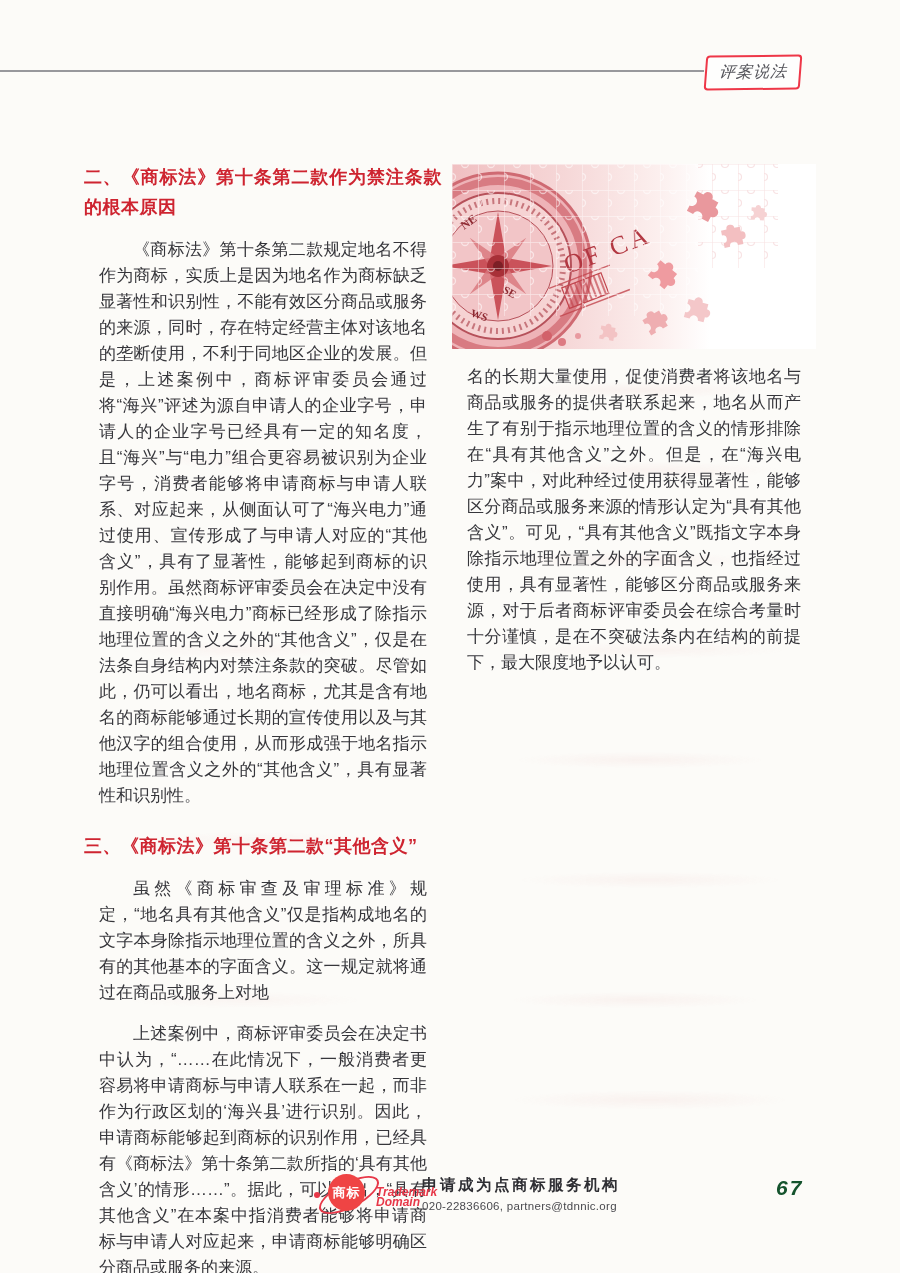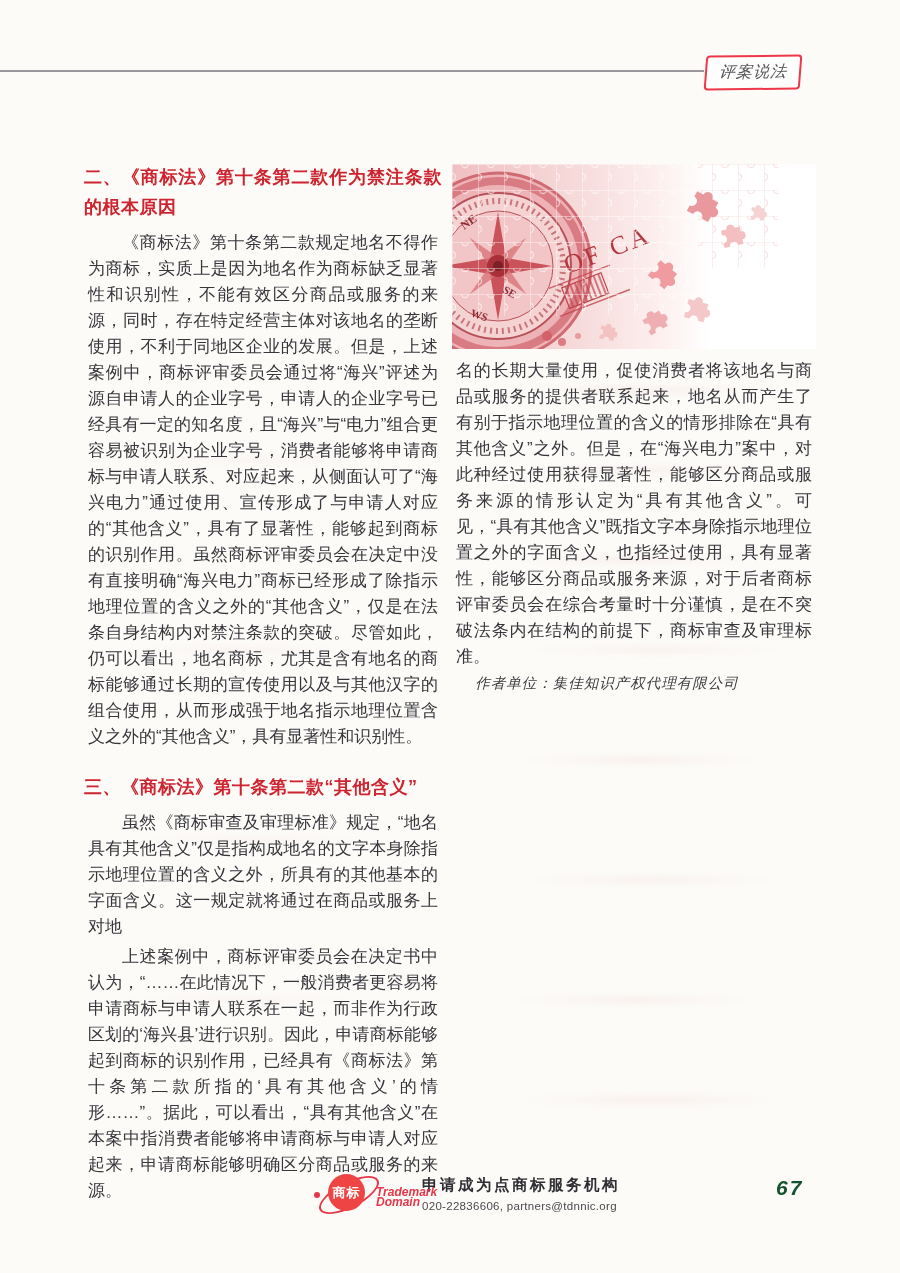--- a/index.html
+++ b/index.html
@@ -38,21 +38,21 @@
   }
   .content{position:absolute;top:162px;left:84px;display:flex;gap:10px;}
   .col-left{width:358px;}
   .col-right{width:364px;}
   h3.red{
     color:#ce2430;font-size:18px;line-height:30px;font-weight:700;
     margin:0 0 8px 0;letter-spacing:.5px;text-align:justify;
   }
   h3.red.second{margin-top:22px;}
   p.body{
-    font-size:17px;line-height:26px;margin:4px;text-align:justify;
+    font-size:17px;line-height:26px;margin:15px;text-align:justify;
     color:#36363b;letter-spacing:0;
   }
   p.indent{text-indent:2em;}
   .photo{display:block;margin:2px 0 9px 0;}
   .author{
     margin-top:4px;font-family:"Liberation Serif", serif;font-style:italic;
     font-size:14.5px;color:#3c3c40;letter-spacing:1px;text-indent:1.6em;
   }
   .seal{
     display:inline-block;width:13px;height:13px;margin-left:4px;vertical-align:-1px;
@@ -167,22 +167,21 @@
         <use href="#pz" transform="translate(238,130) rotate(15) scale(0.85)" fill="#f4c7c9"></use>
         <use href="#pz" transform="translate(188,152) rotate(-30) scale(0.8)" fill="#efaeb1"></use>
         <use href="#pz" transform="translate(150,158) rotate(10) scale(0.6)" fill="#f3c3c4"></use>
         <use href="#pz" transform="translate(300,40) rotate(5) scale(0.55)" fill="#f6d2d3"></use>
         <circle cx="95" cy="172" r="5" fill="#d2616a"></circle>
         <circle cx="110" cy="178" r="4" fill="#dd7a82"></circle>
         <circle cx="126" cy="172" r="3" fill="#e89aa0"></circle>
       </g>
     </svg>
 
-    <p class="body">名的长期大量使用，促使消费者将该地名与商品或服务的提供者联系起来，地名从而产生了有别于指示地理位置的含义的情形排除在“具有其他含义”之外。但是，在“海兴电力”案中，对此种经过使用获得显著性，能够区分商品或服务来源的情形认定为“具有其他含义”。可见，“具有其他含义”既指文字本身除指示地理位置之外的字面含义，也指经过使用，具有显著性，能够区分商品或服务来源，对于后者商标评审委员会在综合考量时十分谨慎，是在不突破法条内在结构的前提下，商标审查及审理标准。</p>
-    <div class="author">作者单位：集佳知识产权代理有限公司</div>
+    <p class="body">名的长期大量使用，促使消费者将该地名与商品或服务的提供者联系起来，地名从而产生了有别于指示地理位置的含义的情形排除在“具有其他含义”之外。但是，在“海兴电力”案中，对此种经过使用获得显著性，能够区分商品或服务来源的情形认定为“具有其他含义”。可见，“具有其他含义”既指文字本身除指示地理位置之外的字面含义，也指经过使用，具有显著性，能够区分商品或服务来源，对于后者商标评审委员会在综合考量时十分谨慎，是在不突破法条内在结构的前提下，最大限度地予以认可。</p>
   </div>
 </div>
 
 <div class="footer">
   <div class="logo">
     <span class="dot"></span>
     <span class="ring"></span>
     <span class="planet">商标</span>
     <span class="en">Trademark
 Domain</span>

